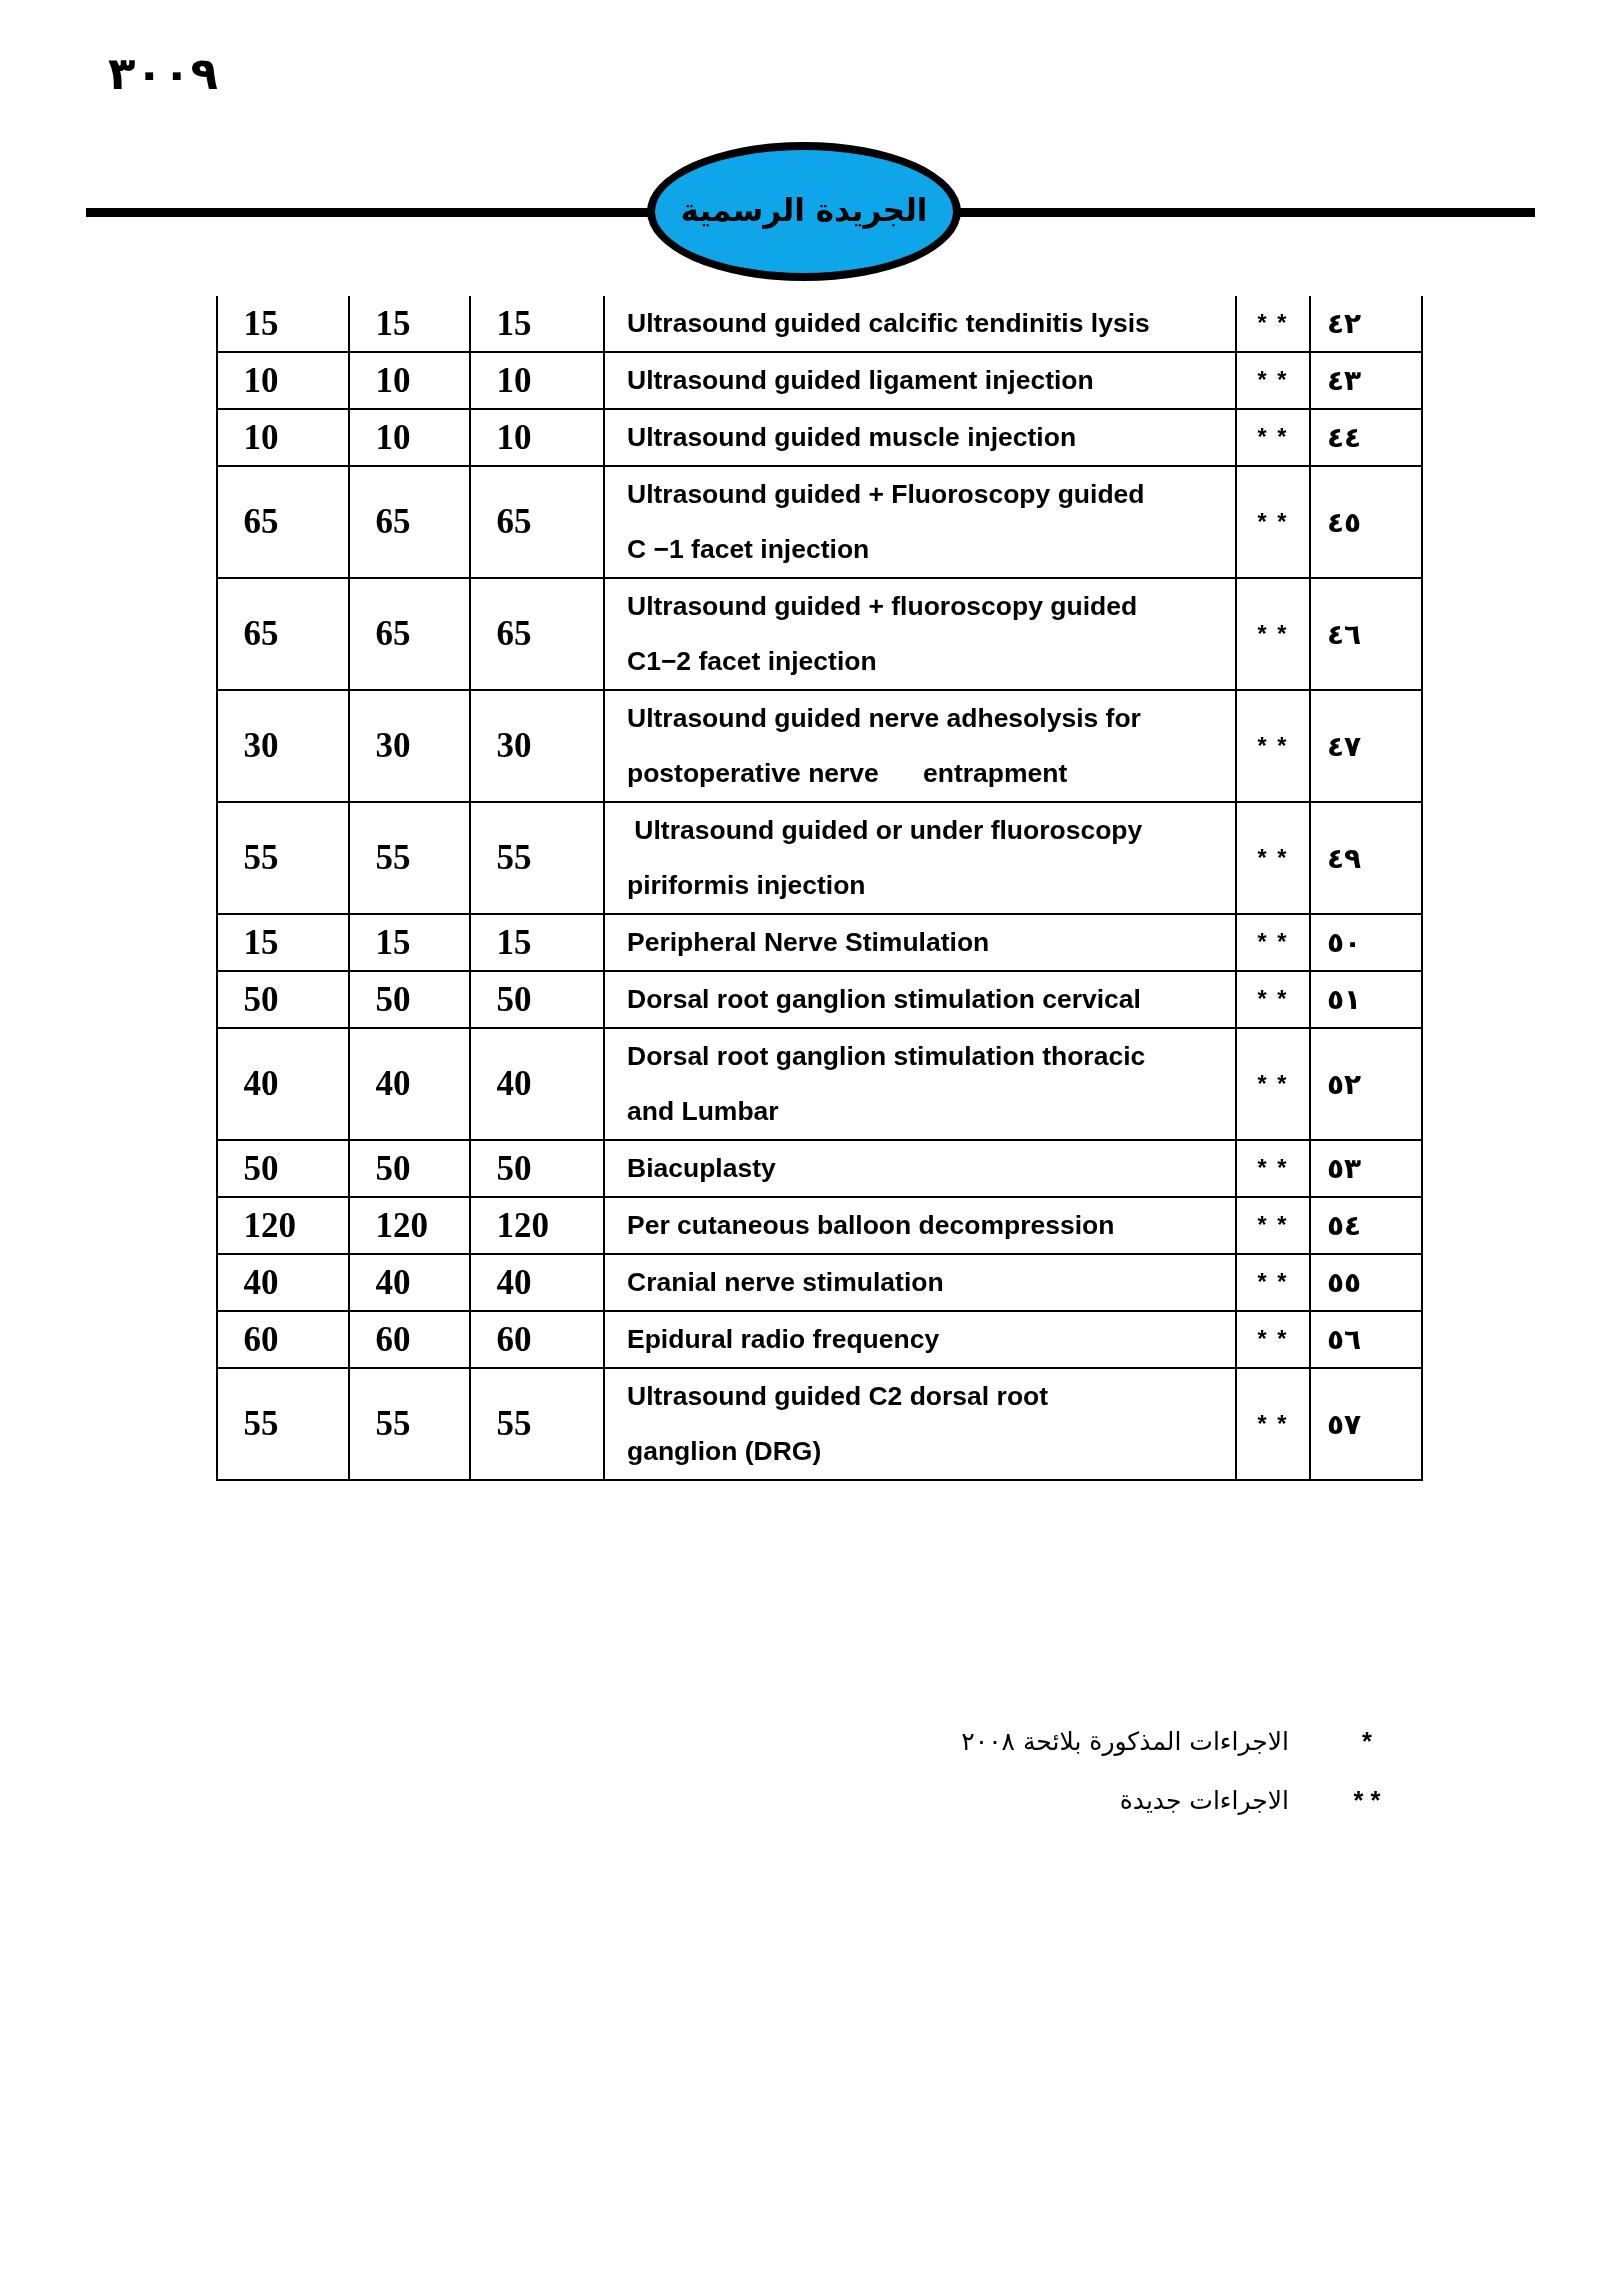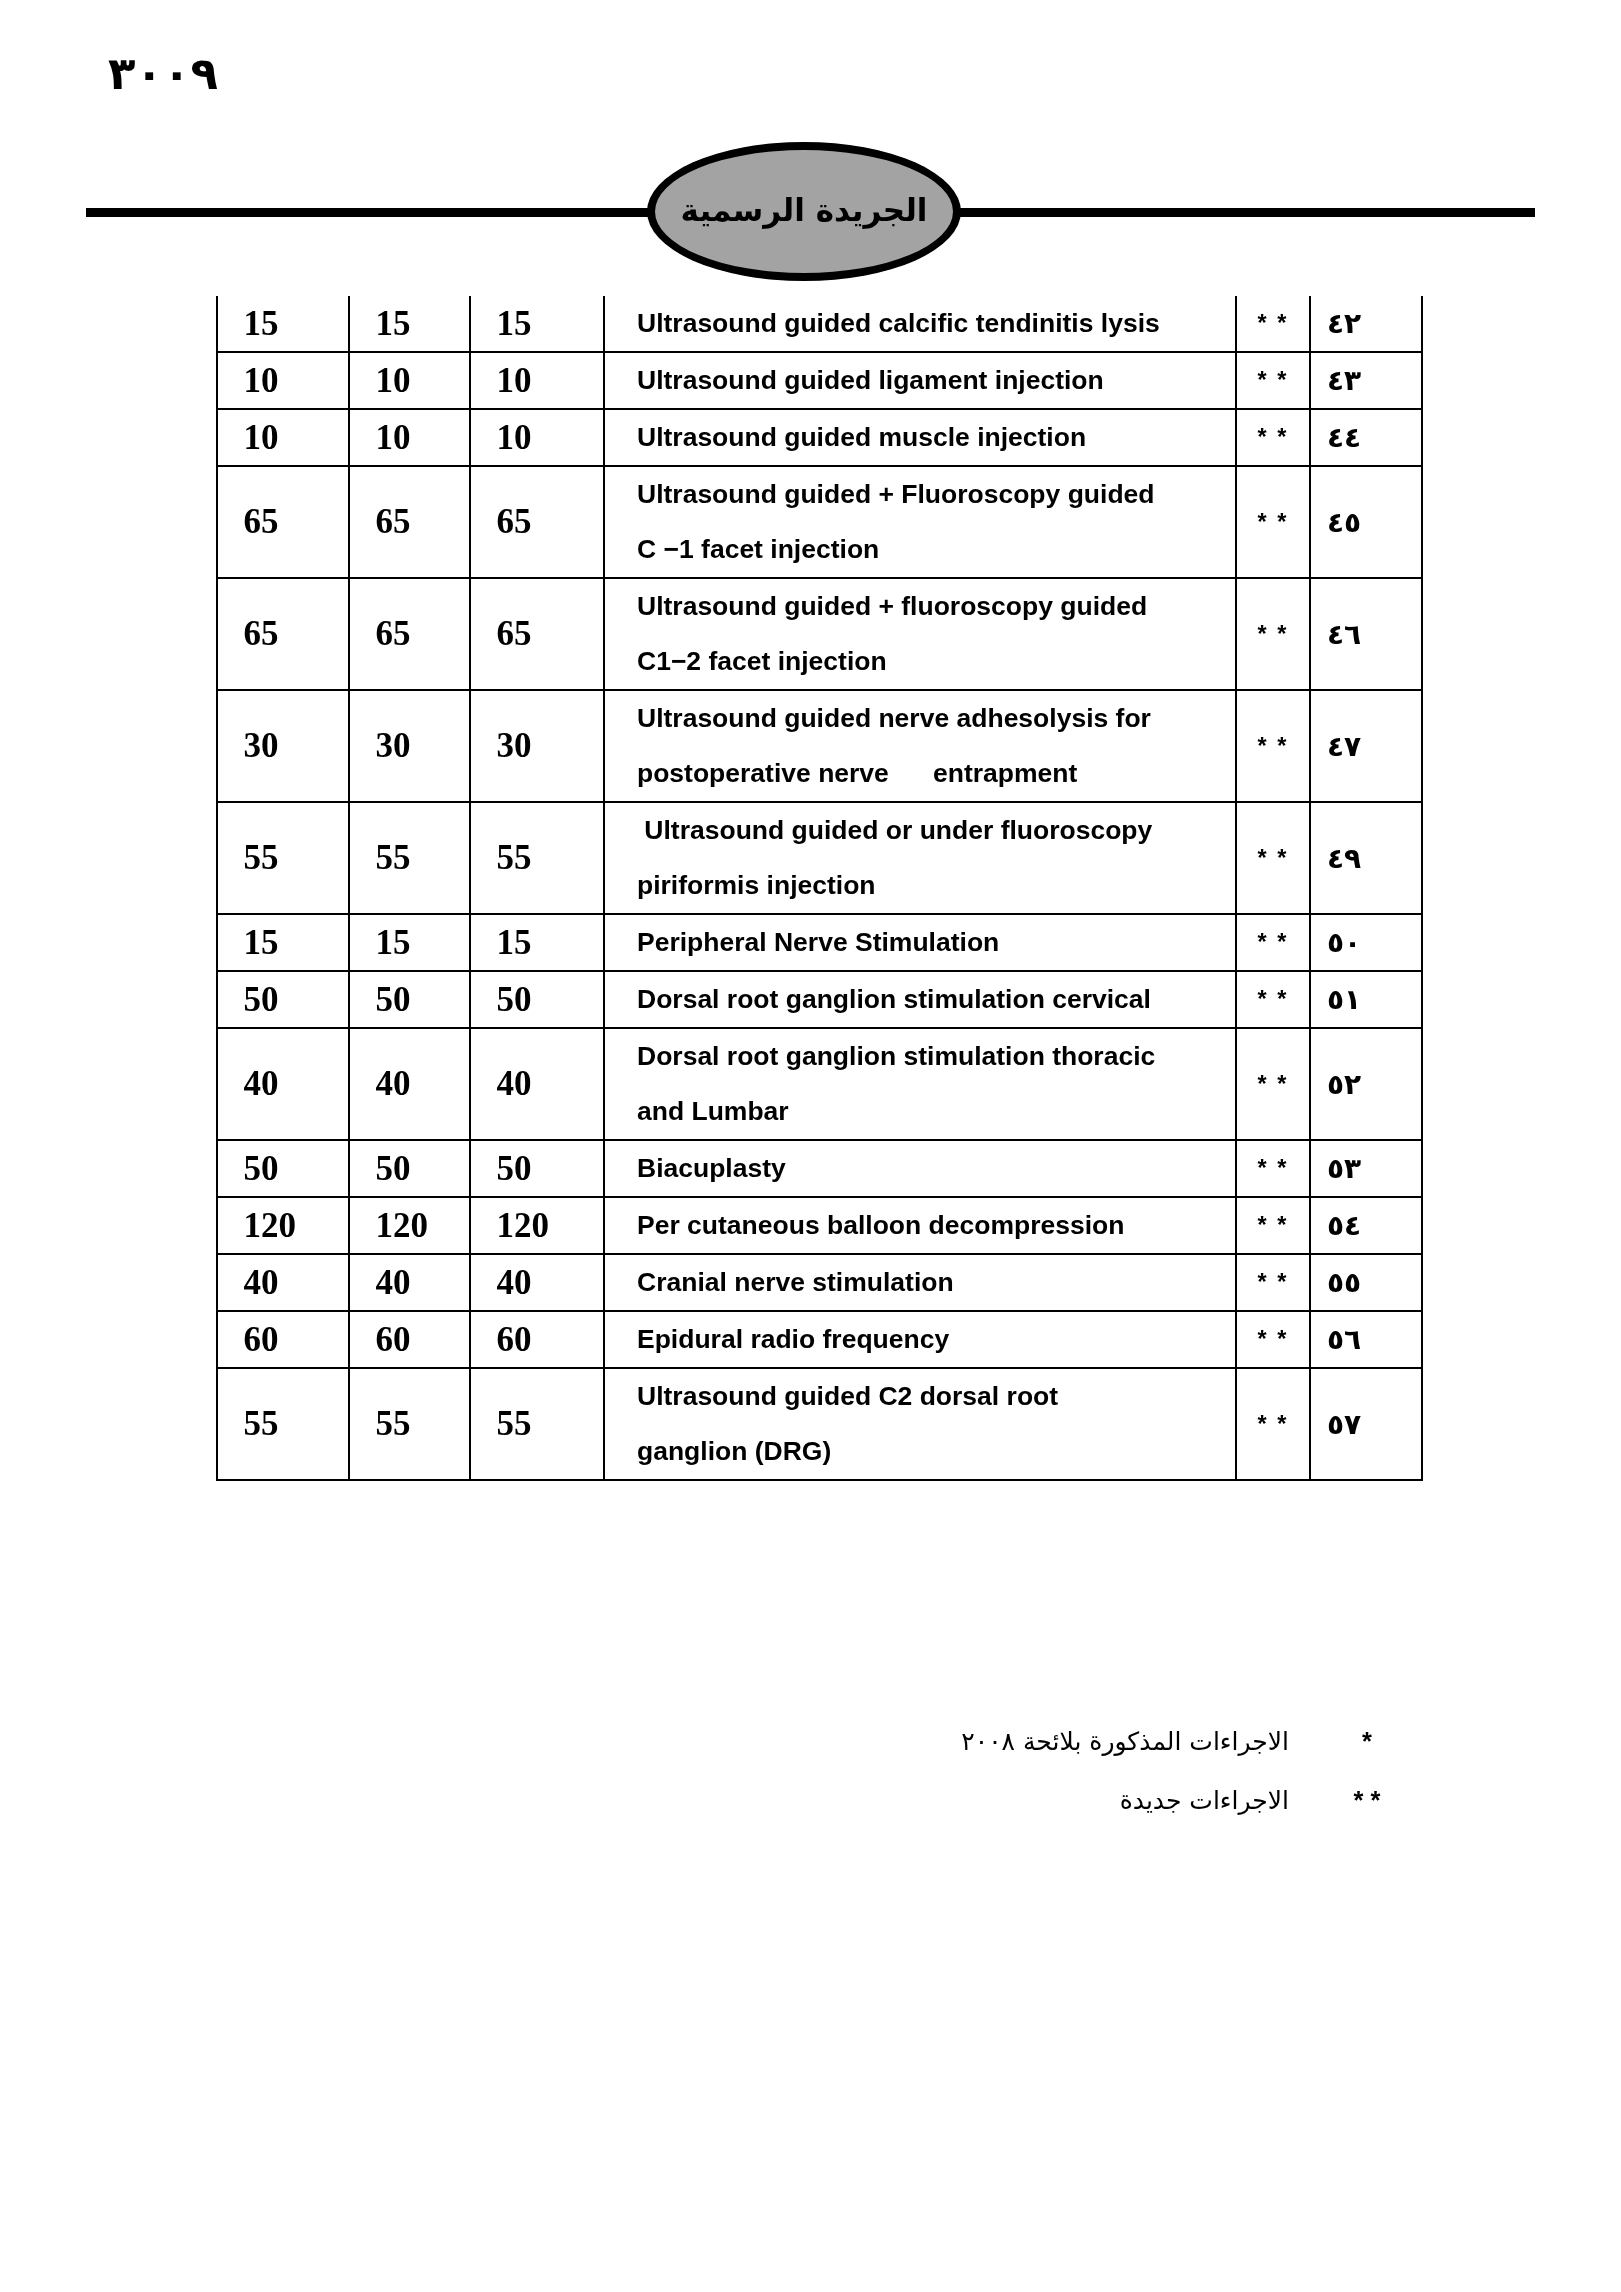--- a/index.html
+++ b/index.html
@@ -19,21 +19,21 @@
     letter-spacing: 9.8px; direction: rtl;
   }
 
   .header-rule {
     position: absolute; left: 86px; top: 208px;
     width: 1449px; height: 8.8px; background: #000;
   }
   .header-oval {
     position: absolute; left: 647px; top: 142px;
     width: 314px; height: 139px; box-sizing: border-box;
-    background: #a3a3a3; border: 8.8px solid #000; border-radius: 50%;
+    background: #0ea5e9; border: 8.8px solid #000; border-radius: 50%;
     display: flex; align-items: center; justify-content: center;
   }
   .header-oval .oval-title {
     font-family: "DejaVu Sans", sans-serif;
     font-weight: bold; font-size: 31px; direction: rtl;
     transform: translateY(-2px);
   }
 
   table.fees-table {
     position: absolute; left: 216px; top: 296px;
@@ -48,21 +48,21 @@
   .fees-table tr.short { height: 56px; }
   .fees-table tr.tall  { height: 111px; }
 
   td.fee {
     font-family: "Liberation Serif", serif;
     font-weight: bold; font-size: 35px;
     text-align: left; padding-left: 25.5px; margin-left: 20px;
   }
   td.desc {
     font-weight: bold; font-size: 26.5px;
-    padding-left: 32px; padding-right: 3.9px;
+    padding-left: 22px; padding-right: 3.9px;
   }
   .desc-line { white-space: pre; line-height: 55px; }
   td.stars {
     text-align: center; font-weight: bold; font-size: 23.5px;
     letter-spacing: 2px; white-space: pre;
   }
   td.no {
     text-align: left;
     font-family: "DejaVu Sans", sans-serif;
     font-weight: bold; font-size: 28px;

